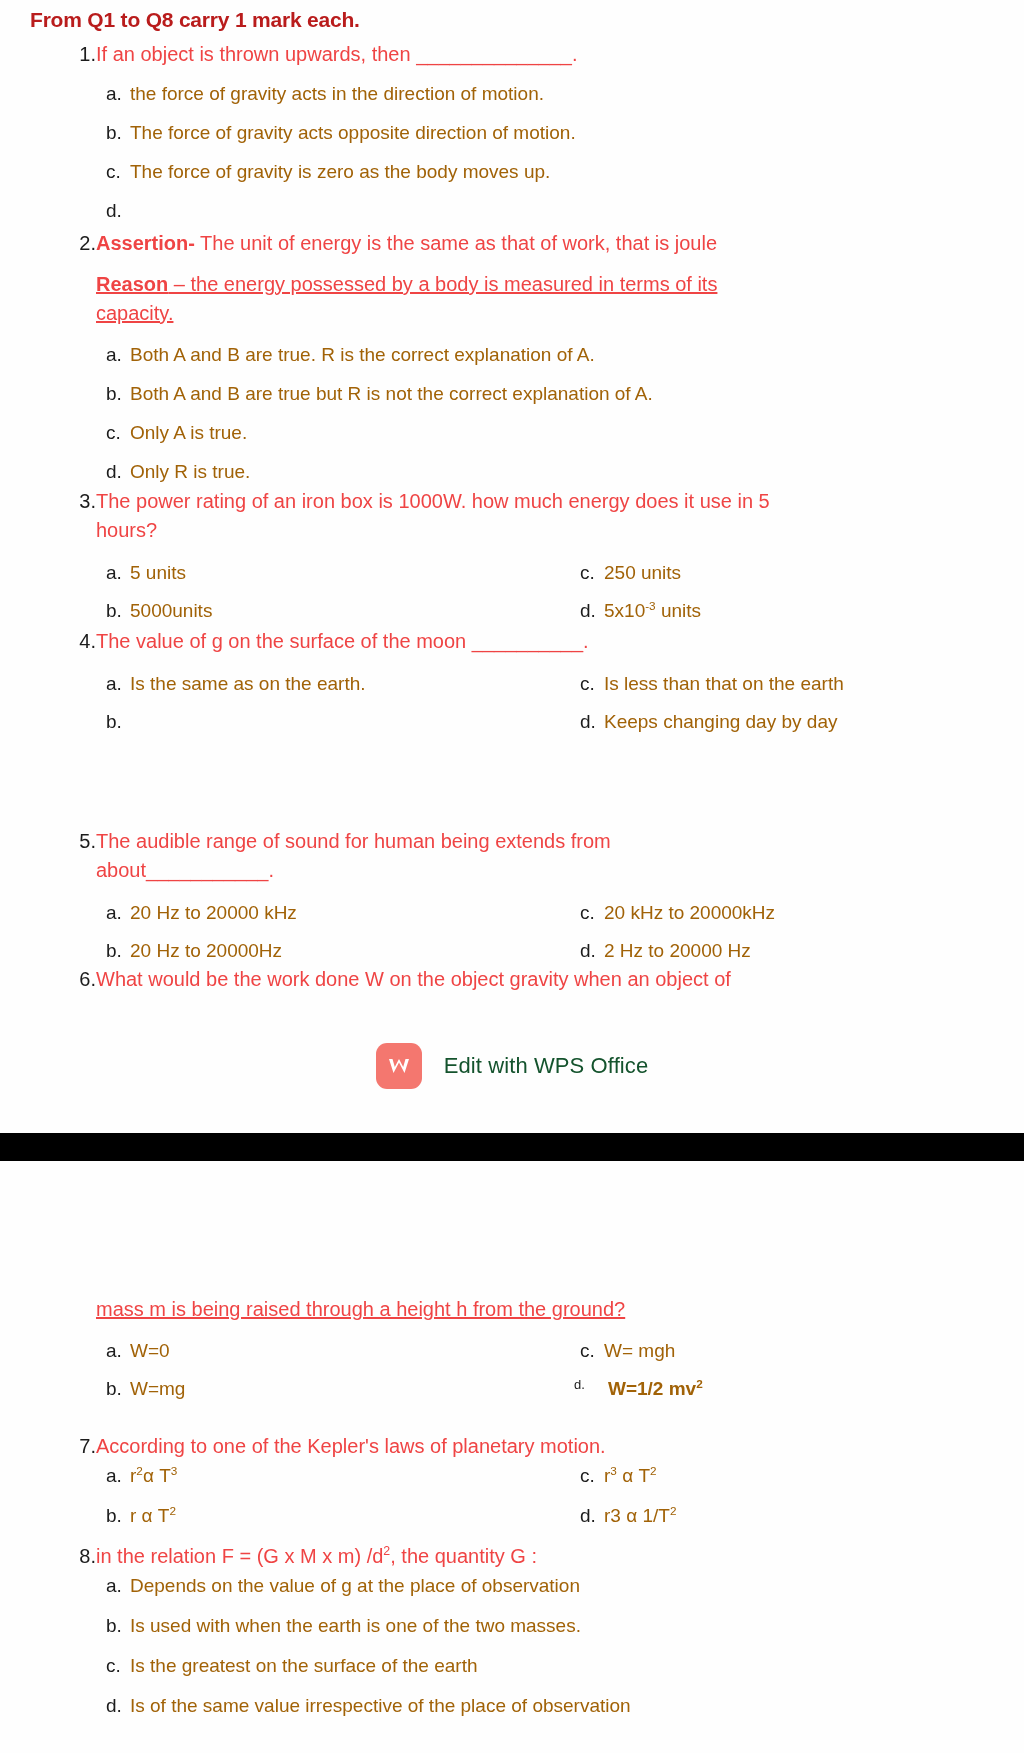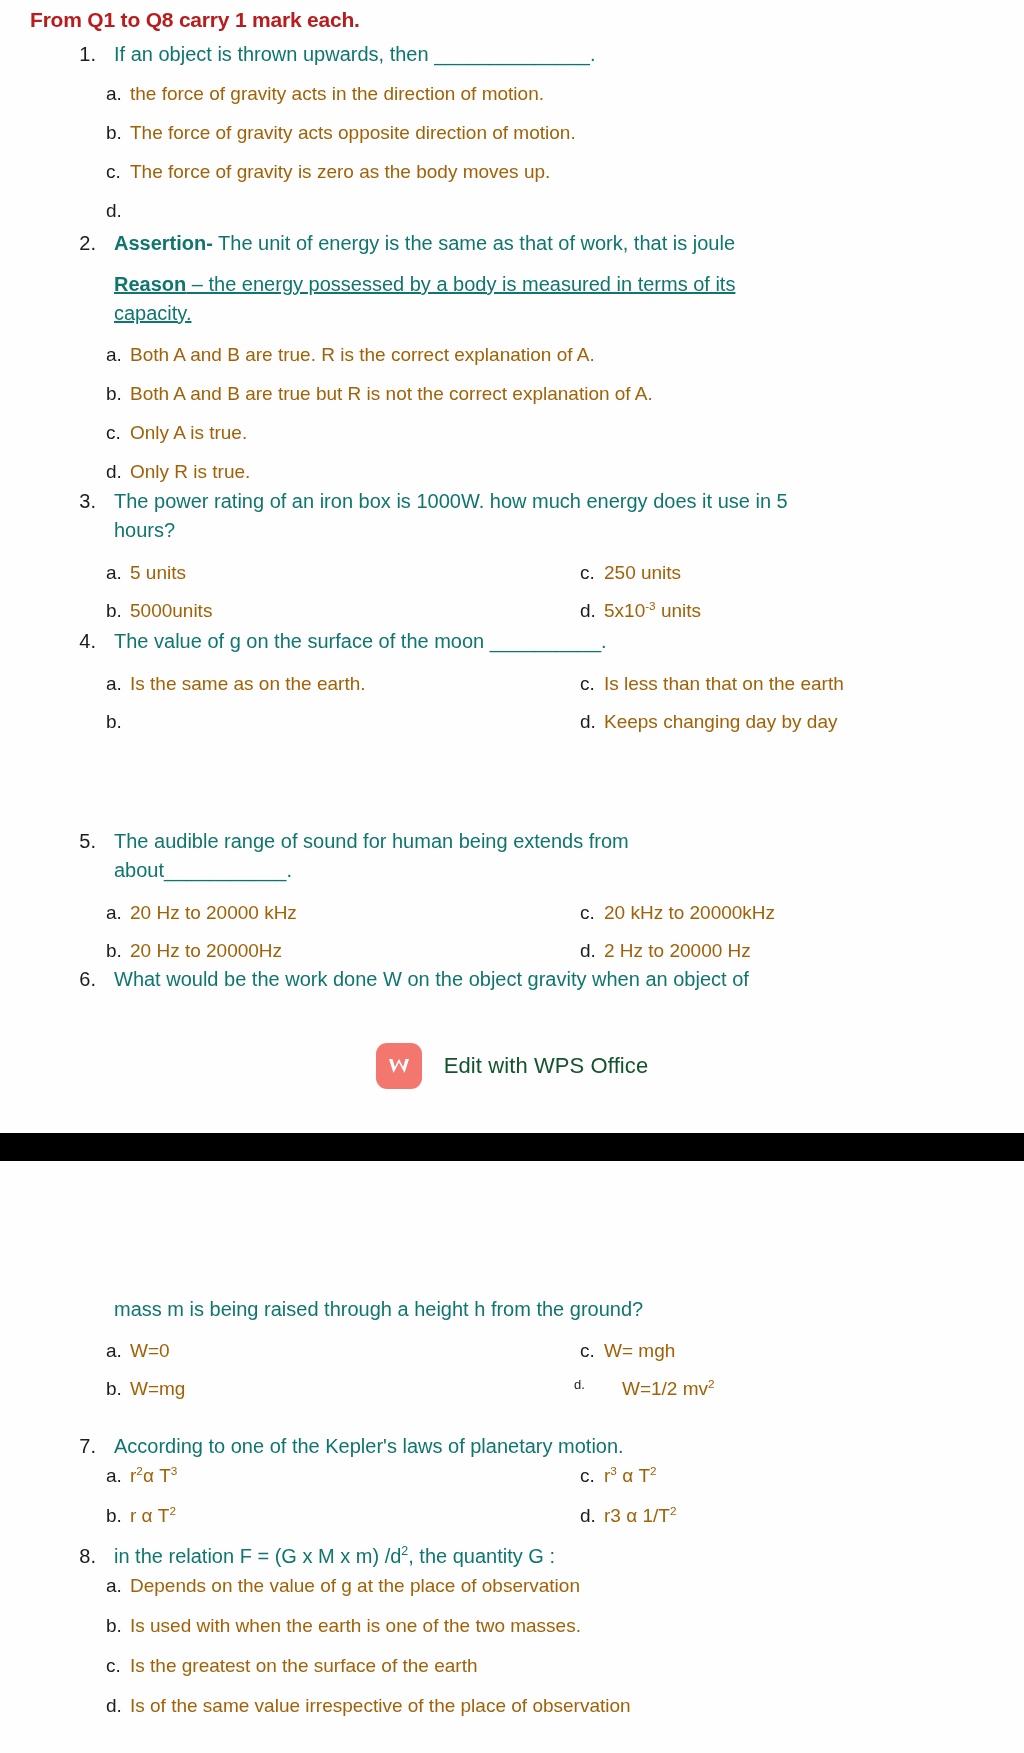--- a/index.html
+++ b/index.html
@@ -48,24 +48,24 @@
   }
   .qnum {
     width: 34px;
     flex: 0 0 34px;
     text-align: right;
     font-size: 20px;
     line-height: 29px;
     color: #1c1c1c;
   }
   .qtext {
-    margin-left: 18px;
+    margin-left: 0;
     font-size: 20px;
     line-height: 29px;
-    color: #0f766e;
+    color: #ef4444;
     max-width: 760px;
   }
 
   
   .opt-single {
     display: flex;
     align-items: flex-start;
     margin-left: 44px;
   }
   .opt-letter {
@@ -297,40 +297,40 @@
       </svg>
     </div>
     <div class="wps-label" style="color: #14532d;">Edit with WPS Office</div>
   </div>
 
   <div class="black-bar"></div>
 
   <div class="qblock" style="top:1295px;">
     <div class="qrow">
       <div class="qnum"></div>
-      <div class="qtext" style="max-width:760px;">mass m is being raised through a height h from the ground?</div>
+      <div class="qtext" style="max-width:760px;text-decoration:underline;">mass m is being raised through a height h from the ground?</div>
     </div>
     <div class="opt-two-col" style="margin-top:13px;">
       <div class="col-left">
         <div class="opt-letter">a.</div>
         <div class="opt-text">W=0</div>
       </div>
       <div class="col-right">
         <div class="opt-letter">c.</div>
         <div class="opt-text">W= mgh</div>
       </div>
     </div>
     <div class="opt-two-col" style="margin-top:10px;">
       <div class="col-left">
         <div class="opt-letter">b.</div>
         <div class="opt-text">W=mg</div>
       </div>
       <div class="col-right" style="left:512px;">
         <div class="opt-letter" style="font-size:13px;line-height:20px;">d.</div>
-        <div class="opt-text" style="margin-left:24px;">W=1/2 mv<sup>2</sup></div>
+        <div class="opt-text" style="margin-left:10px;font-weight:bold;">W=1/2 mv<sup>2</sup></div>
       </div>
     </div>
   </div>
 
   <div class="qblock" style="top:1432px;">
     <div class="qrow">
       <div class="qnum">7.</div>
       <div class="qtext">According to one of the Kepler's laws of planetary motion.</div>
     </div>
     <div class="opt-two-col" style="margin-top:1px;">

